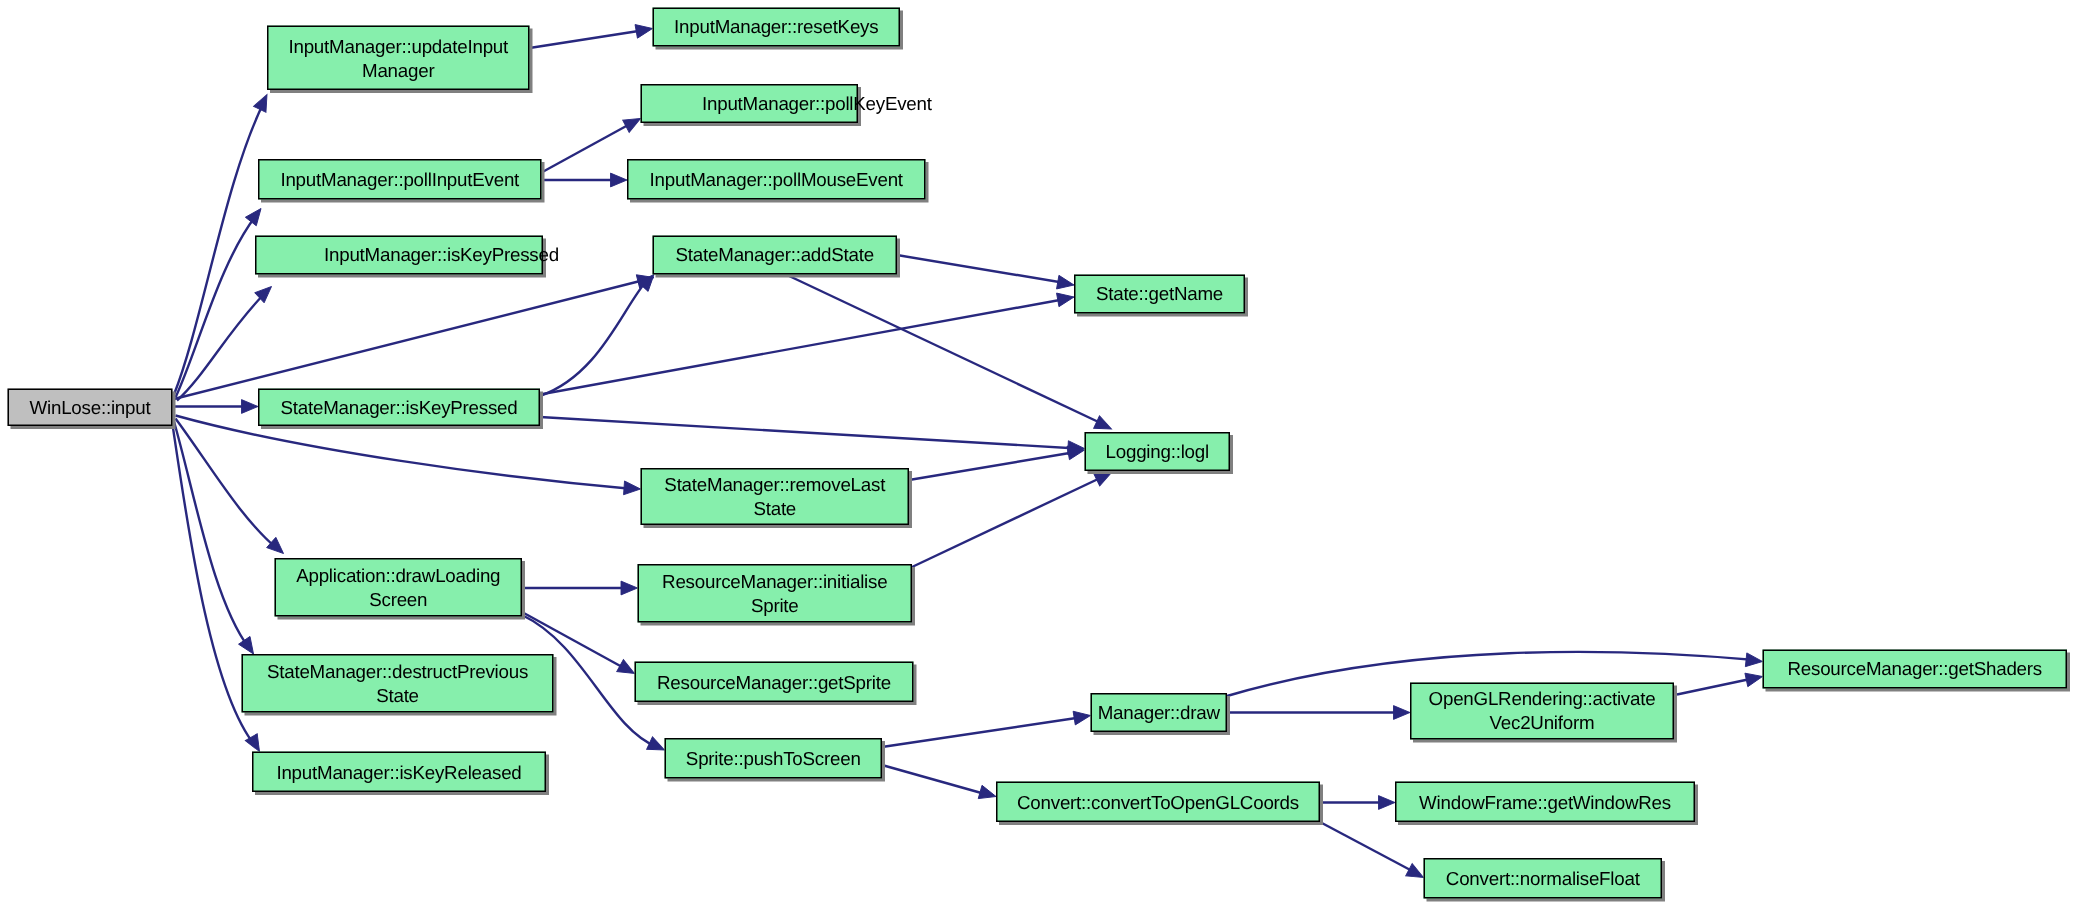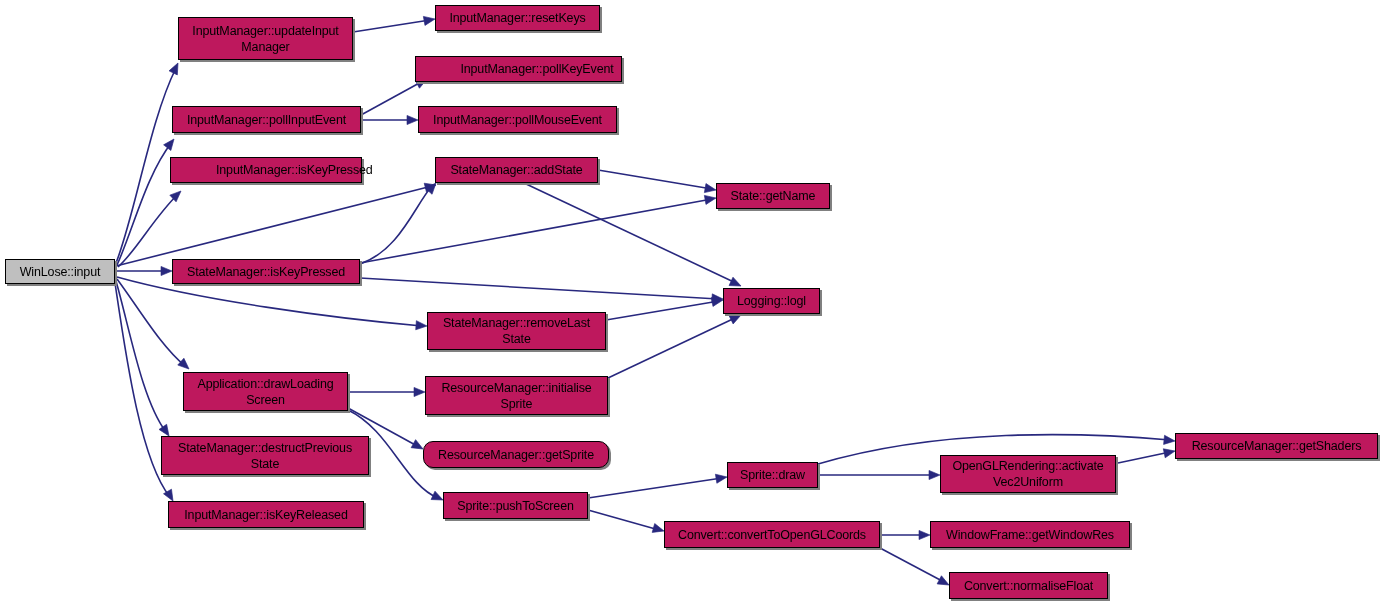--- a/index.html
+++ b/index.html
@@ -33,21 +33,21 @@
     stroke-width: 1.6px;
   }
   .edge-head {
     fill: #28287e;
     stroke: #28287e;
     stroke-width: 0.6px;
   }
   .node-box {
     position: absolute;
     box-sizing: border-box;
-    background: #be185d;
+    background: #86efac;
     border: 1px solid #000000;
     box-shadow: 2px 2px 0 0 #808080;
     display: flex;
     align-items: center;
     justify-content: center;
     text-align: center;
     color: #000000;
     font-family: "Liberation Sans", sans-serif;
     font-size: 12.5px;
     line-height: 1.28;
@@ -185,38 +185,38 @@
         <path class="edge-path" d="M 880 548 L 944 582"></path>
         <polygon class="edge-head" points="0,0 -11,-4.6 -11,4.6" transform="translate(949,585) rotate(28)"></polygon>
       </g>
     </svg>
   <div id="node-layer">
       <div class="node-box root" style="left: 5px; top: 259px; width: 110px; height: 25px;"><span class="node-label">WinLose::input</span></div>
       <div class="node-box" style="left: 178px; top: 17px; width: 175px; height: 43px;"><span class="node-label">InputManager::updateInput
 Manager</span></div>
       <div class="node-box" style="left: 435px; top: 5px; width: 165px; height: 26px;"><span class="node-label">InputManager::resetKeys</span></div>
       <div class="node-box" style="left: 172px; top: 106px; width: 189px; height: 27px;"><span class="node-label">InputManager::pollInputEvent</span></div>
-      <div class="node-box" style="left: 415px; top: 56px; width: 207px; height: 26px; padding-left: 40px;"><span class="node-label">InputManager::pollKeyEvent</span></div>
+      <div class="node-box" style="left: 427px; top: 56px; width: 145px; height: 26px; padding-left: 40px;"><span class="node-label">InputManager::pollKeyEvent</span></div>
       <div class="node-box" style="left: 418px; top: 106px; width: 199px; height: 27px;"><span class="node-label">InputManager::pollMouseEvent</span></div>
       <div class="node-box" style="left: 170px; top: 157px; width: 192px; height: 26px; padding-left: 45px;"><span class="node-label">InputManager::isKeyPressed</span></div>
       <div class="node-box" style="left: 435px; top: 157px; width: 163px; height: 26px; justify-content: center;"><span class="node-label">StateManager::addState</span></div>
       <div class="node-box" style="left: 716px; top: 183px; width: 114px; height: 26px;"><span class="node-label">State::getName</span></div>
       <div class="node-box" style="left: 172px; top: 259px; width: 188px; height: 25px;"><span class="node-label">StateManager::isKeyPressed</span></div>
       <div class="node-box" style="left: 723px; top: 288px; width: 97px; height: 26px;"><span class="node-label">Logging::logl</span></div>
       <div class="node-box" style="left: 427px; top: 312px; width: 179px; height: 38px;"><span class="node-label">StateManager::removeLast
 State</span></div>
       <div class="node-box" style="left: 183px; top: 372px; width: 165px; height: 39px;"><span class="node-label">Application::drawLoading
 Screen</span></div>
       <div class="node-box" style="left: 425px; top: 376px; width: 183px; height: 39px;"><span class="node-label">ResourceManager::initialise
 Sprite</span></div>
       <div class="node-box" style="left: 161px; top: 436px; width: 208px; height: 39px;"><span class="node-label">StateManager::destructPrevious
 State</span></div>
-      <div class="node-box" style="left: 423px; top: 441px; width: 186px; height: 27px; border-radius: 10px;"><span class="node-label">ResourceManager::getSprite</span></div>
+      <div class="node-box" style="left: 423px; top: 441px; width: 186px; height: 27px;"><span class="node-label">ResourceManager::getSprite</span></div>
       <div class="node-box" style="left: 1175px; top: 433px; width: 203px; height: 26px; justify-content: flex-end;"><span class="node-label">ResourceManager::getShaders</span></div>
-      <div class="node-box" style="left: 727px; top: 462px; width: 91px; height: 26px;"><span class="node-label">Sprite::draw</span></div>
+      <div class="node-box" style="left: 727px; top: 462px; width: 91px; height: 26px;"><span class="node-label">Manager::draw</span></div>
       <div class="node-box" style="left: 940px; top: 455px; width: 176px; height: 38px;"><span class="node-label">OpenGLRendering::activate
 Vec2Uniform</span></div>
       <div class="node-box" style="left: 443px; top: 492px; width: 145px; height: 27px;"><span class="node-label">Sprite::pushToScreen</span></div>
       <div class="node-box" style="left: 168px; top: 501px; width: 196px; height: 27px;"><span class="node-label">InputManager::isKeyReleased</span></div>
       <div class="node-box" style="left: 664px; top: 521px; width: 216px; height: 27px;"><span class="node-label">Convert::convertToOpenGLCoords</span></div>
       <div class="node-box" style="left: 930px; top: 521px; width: 200px; height: 27px;"><span class="node-label">WindowFrame::getWindowRes</span></div>
       <div class="node-box" style="left: 949px; top: 572px; width: 159px; height: 27px;"><span class="node-label">Convert::normaliseFloat</span></div>
     </div>
 </div>
 

